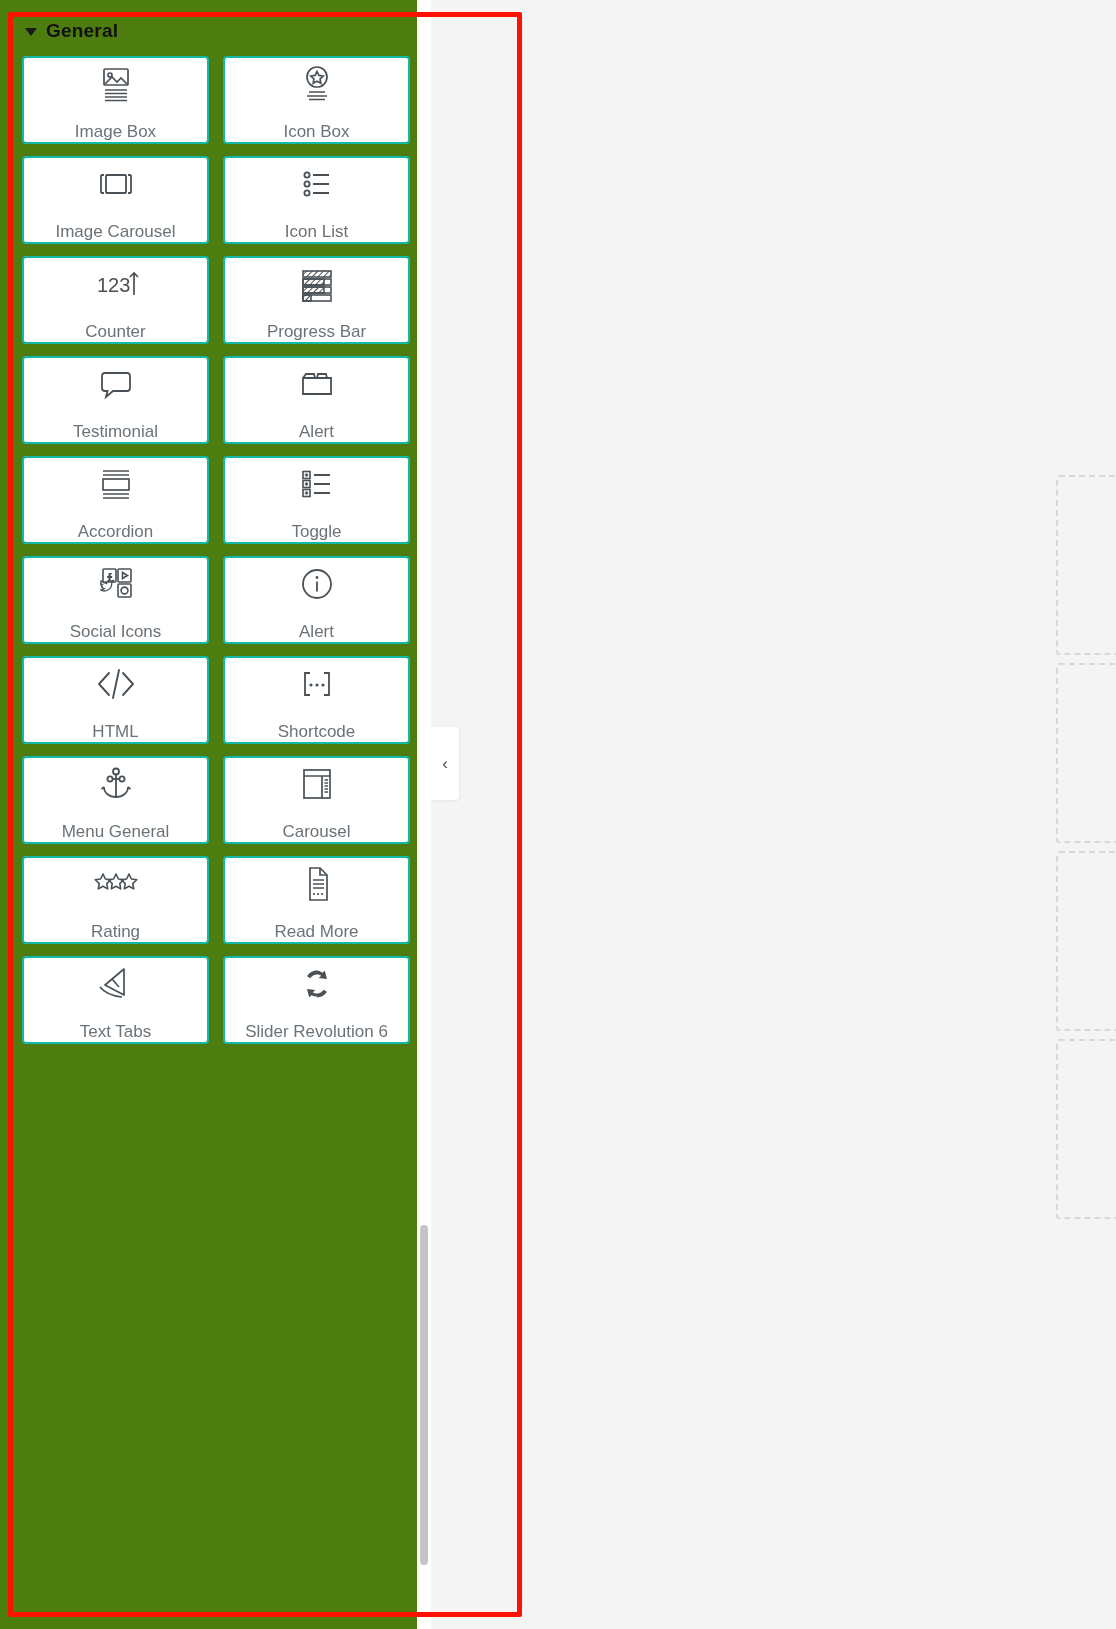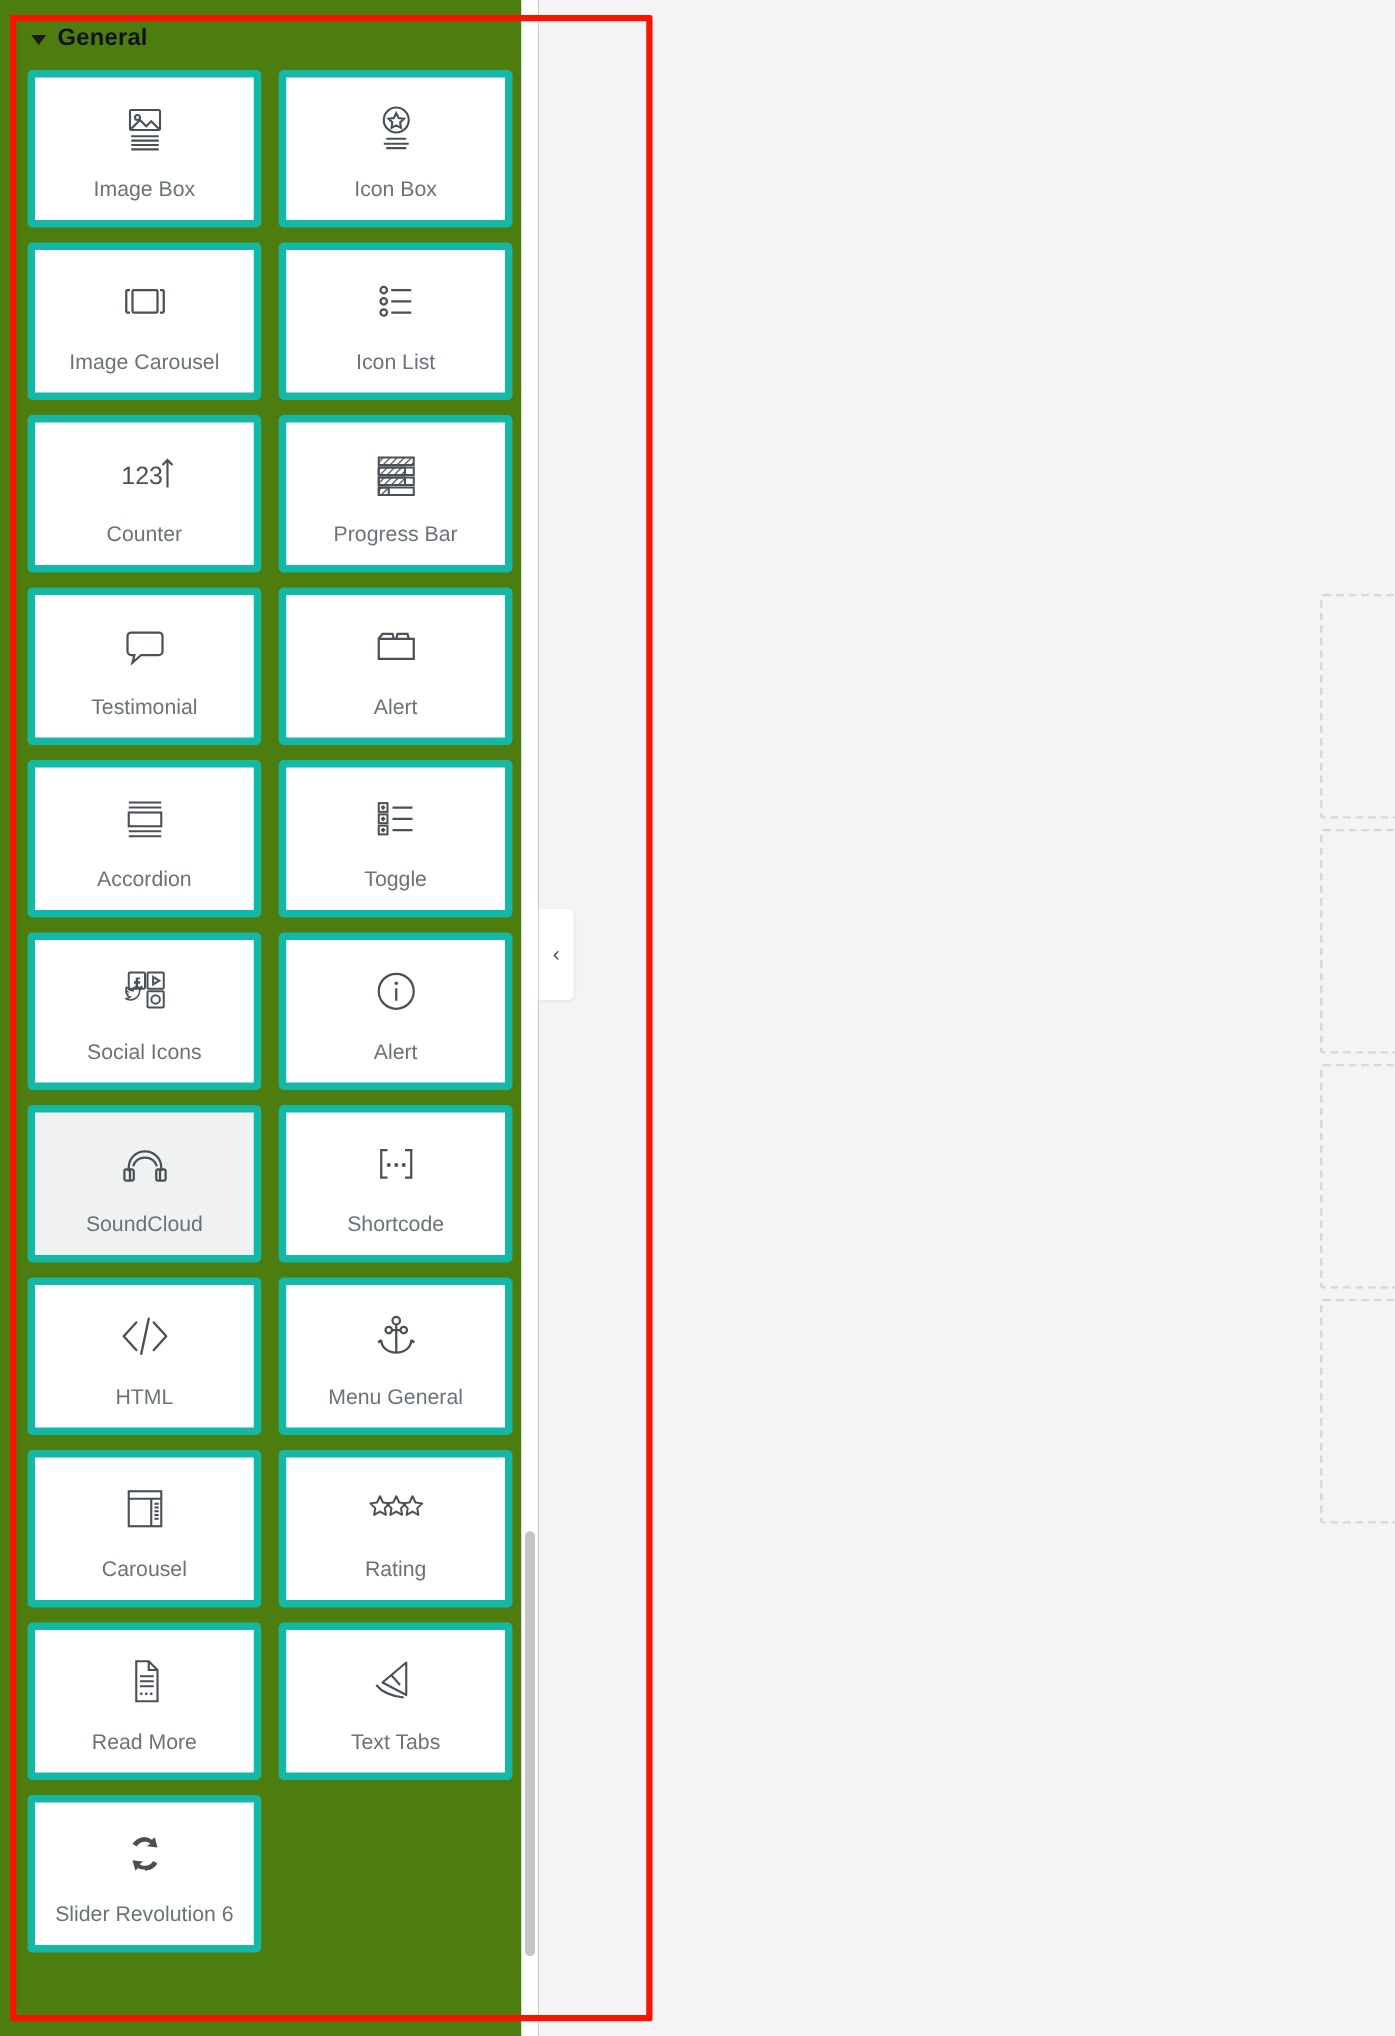--- a/index.html
+++ b/index.html
@@ -79,22 +79,22 @@
   }
 
   .grid {
     display: grid;
     grid-template-columns: 187px 187px;
     column-gap: 14px;
     row-gap: 12px;
     padding: 12px 0 0 22px;
   }
   .widget {
-    height: 126px;
-    border: 6px solid #14b8a6;
+    height: 88px;
+    border: 2px solid #14b8a6;
     border-radius: 4px;
     background: #ffffff;
     display: flex;
     flex-direction: column;
     align-items: center;
     justify-content: center;
     cursor: move;
     user-select: none;
   }
   .widget.active { background: #f0f2f2; }
@@ -324,55 +324,43 @@
           <span class="w-icon">
             <svg width="42" height="42" viewBox="0 0 42 42" fill="none" stroke="#495157" stroke-width="1.8">
               <circle cx="21" cy="21" r="14"></circle>
               <circle cx="21" cy="14.5" r="1.4" fill="#495157" stroke="none"></circle>
               <path d="M21 18.5v10"></path>
             </svg>
           </span>
           <span class="w-label">Alert</span>
         </div>
 
-        <div class="widget active">
-          <span class="w-icon">
-            <svg width="46" height="40" viewBox="0 0 46 40" fill="none" stroke="#495157" stroke-width="1.8">
-              <path d="M10 26v-3a13 13 0 0126 0v3"></path>
-              <path d="M13.5 22c1.4-4.5 5-7 9.5-7s8.1 2.5 9.5 7"></path>
-              <path d="M8 24.5h4.5a1.5 1.5 0 011.5 1.5v6a1.5 1.5 0 01-1.5 1.5H8a1.5 1.5 0 01-1.5-1.5v-6A1.5 1.5 0 018 24.5z"></path>
-              <path d="M33.5 24.5H38a1.5 1.5 0 011.5 1.5v6a1.5 1.5 0 01-1.5 1.5h-4.5A1.5 1.5 0 0132 32v-6a1.5 1.5 0 011.5-1.5z"></path>
-              <path d="M11 25v8M35 25v8"></path>
-            </svg>
-          </span>
-          <span class="w-label">SoundCloud</span>
+
+        <div class="widget">
+          <span class="w-icon">
+            <svg width="50" height="38" viewBox="0 0 50 38" fill="none" stroke="#495157" stroke-width="1.9" stroke-linecap="round" stroke-linejoin="round">
+              <path d="M18 8L8 19l10 11"></path>
+              <path d="M32 8l10 11-10 11"></path>
+              <path d="M28 5L22 33"></path>
+            </svg>
+          </span>
+          <span class="w-label">HTML</span>
         </div>
 
         <div class="widget">
           <span class="w-icon">
             <svg width="50" height="38" viewBox="0 0 50 38" fill="none" stroke="#495157" stroke-width="1.8">
               <path d="M18 8h-5v22h5"></path>
               <path d="M32 8h5v22h-5"></path>
               <circle cx="19" cy="20" r="1.6" fill="#495157" stroke="none"></circle>
               <circle cx="25" cy="20" r="1.6" fill="#495157" stroke="none"></circle>
               <circle cx="31" cy="20" r="1.6" fill="#495157" stroke="none"></circle>
             </svg>
           </span>
           <span class="w-label">Shortcode</span>
-        </div>
-
-        <div class="widget">
-          <span class="w-icon">
-            <svg width="50" height="38" viewBox="0 0 50 38" fill="none" stroke="#495157" stroke-width="1.9" stroke-linecap="round" stroke-linejoin="round">
-              <path d="M18 8L8 19l10 11"></path>
-              <path d="M32 8l10 11-10 11"></path>
-              <path d="M28 5L22 33"></path>
-            </svg>
-          </span>
-          <span class="w-label">HTML</span>
         </div>
 
         <div class="widget">
           <span class="w-icon">
             <svg width="42" height="42" viewBox="0 0 42 42" fill="none" stroke="#495157" stroke-width="1.8">
               <circle cx="21" cy="8.5" r="3"></circle>
               <path d="M21 11.5v22"></path>
               <circle cx="15" cy="16" r="2.6"></circle>
               <circle cx="27" cy="16" r="2.6"></circle>
               <path d="M17.6 16h6.8"></path>

